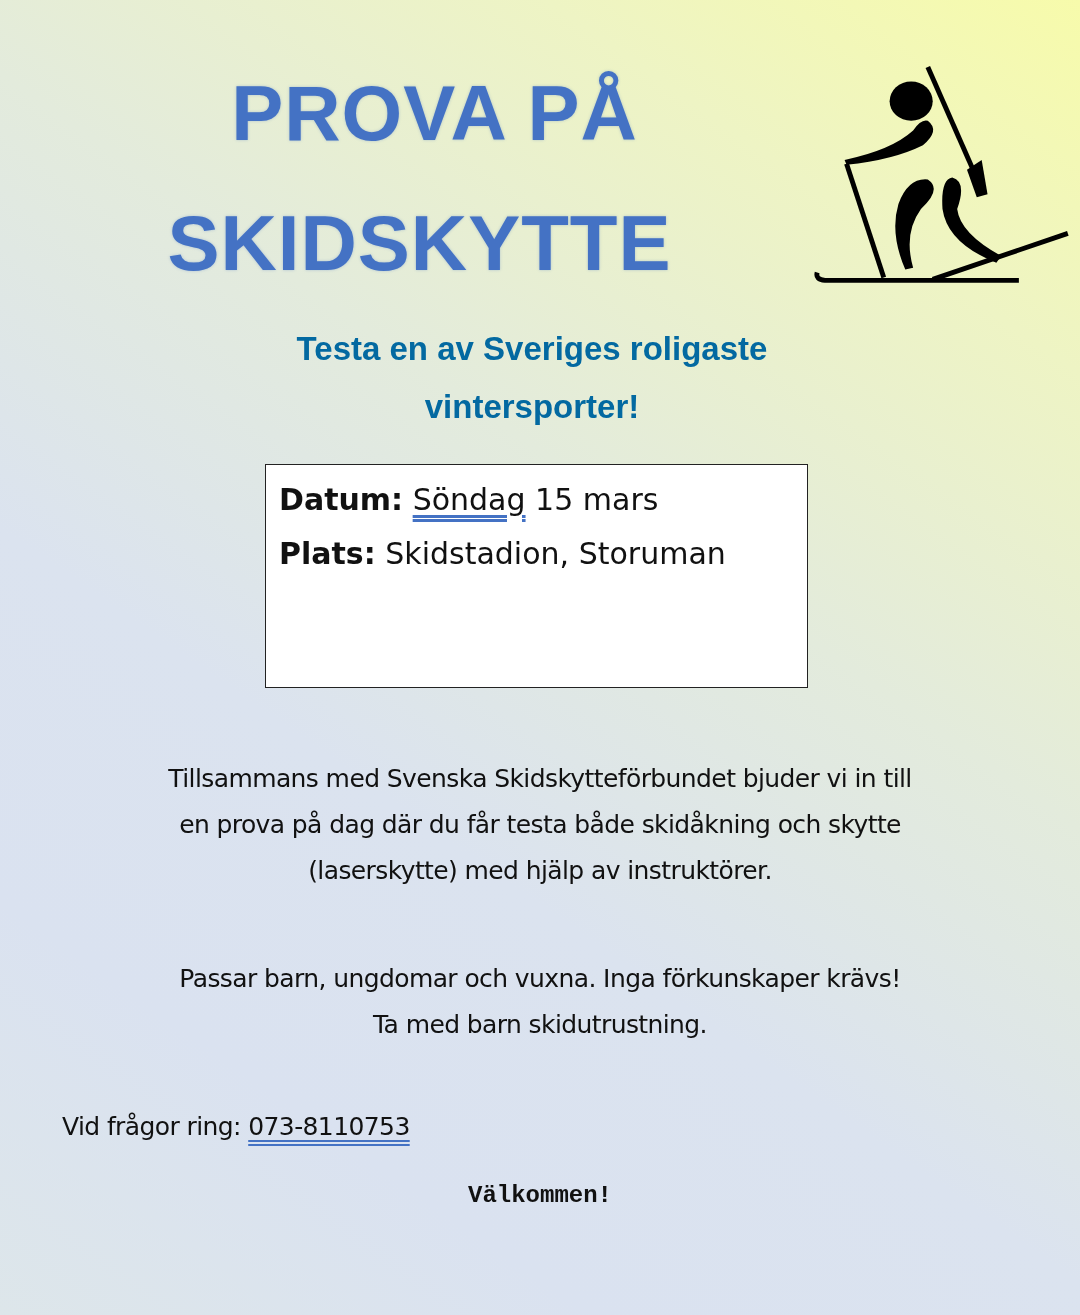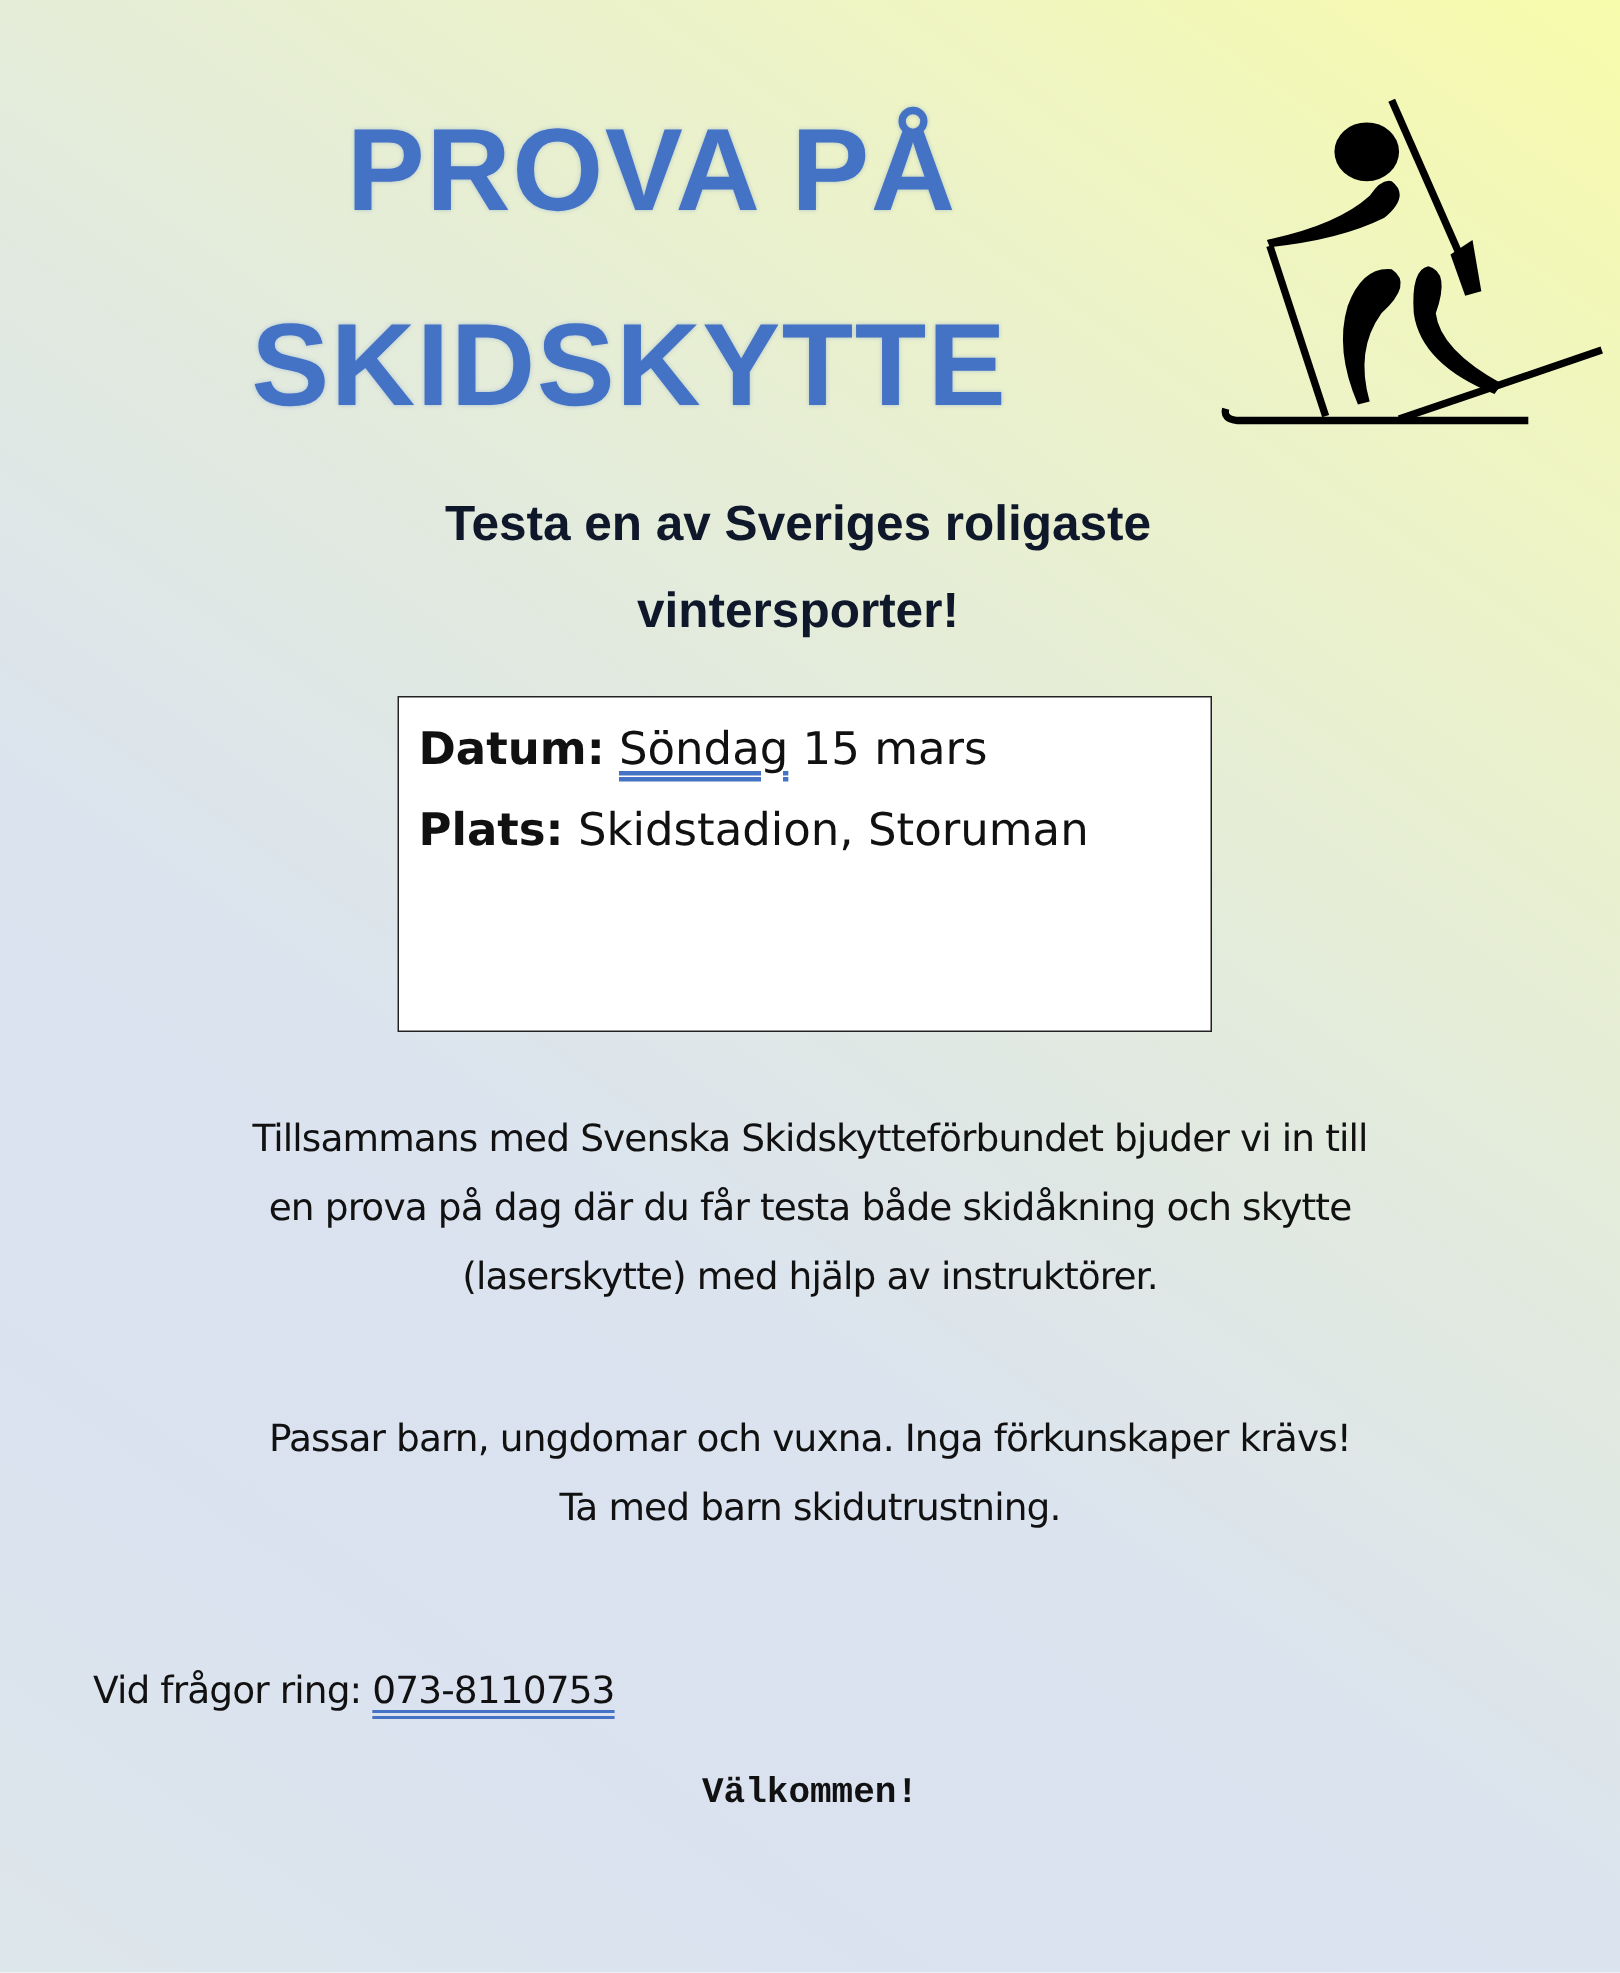--- a/index.html
+++ b/index.html
@@ -14,34 +14,35 @@
       font-family:"Liberation Sans", sans-serif; font-weight:bold;
       color:#4472c4; font-size:78px; letter-spacing:1px;
       text-shadow: 0 0 3px rgba(68,114,196,0.35);
       line-height:1;
     }
     .t1 { top:74px; }
     .t2 { top:204px; left:-15px; }
     .skier { position:absolute; left:805px; top:62px; width:275px; height:235px; }
     .subtitle {
       position:absolute; left:0; width:1064px; text-align:center;
-      font-weight:bold; font-size:33px; line-height:58px; top:320px; color:#0f172a;
+      font-weight:bold; font-size:33px; line-height:58px; top:320px; color:#0369a1;
     }
     .infobox {
       position:absolute; left:265px; top:464px; width:543px; height:224px;
       background:#fff; border:1.5px solid #222; box-sizing:border-box;
       padding:8px 0 0 13px;
       font-family:"DejaVu Sans", sans-serif; font-size:30px; line-height:54px; color:#111;
     }
     .infobox b { font-weight:bold; }
     .squiggle { text-decoration: underline double #4472c4; text-underline-offset:5px; }
     .para {
       position:absolute; left:0; width:1080px; text-align:center;
       font-family:"DejaVu Sans", sans-serif; font-size:25px; line-height:46px; color:#111;
       letter-spacing:-0.6px;
+      margin-top:20px;
     }
     .p1 { top:736px; }
     .p2 { top:936px; }
     .contact {
       position:absolute; left:62px; top:1080px;
       font-family:"DejaVu Sans", sans-serif; font-size:25px; line-height:46px; color:#111; letter-spacing:-0.6px;margin-top:24px;
     }
     .phone { text-decoration: underline double #4472c4; text-underline-offset:5px; color:#111; }
     .welcome {
       position:absolute; left:0; width:1080px; text-align:center; top:1182px;

